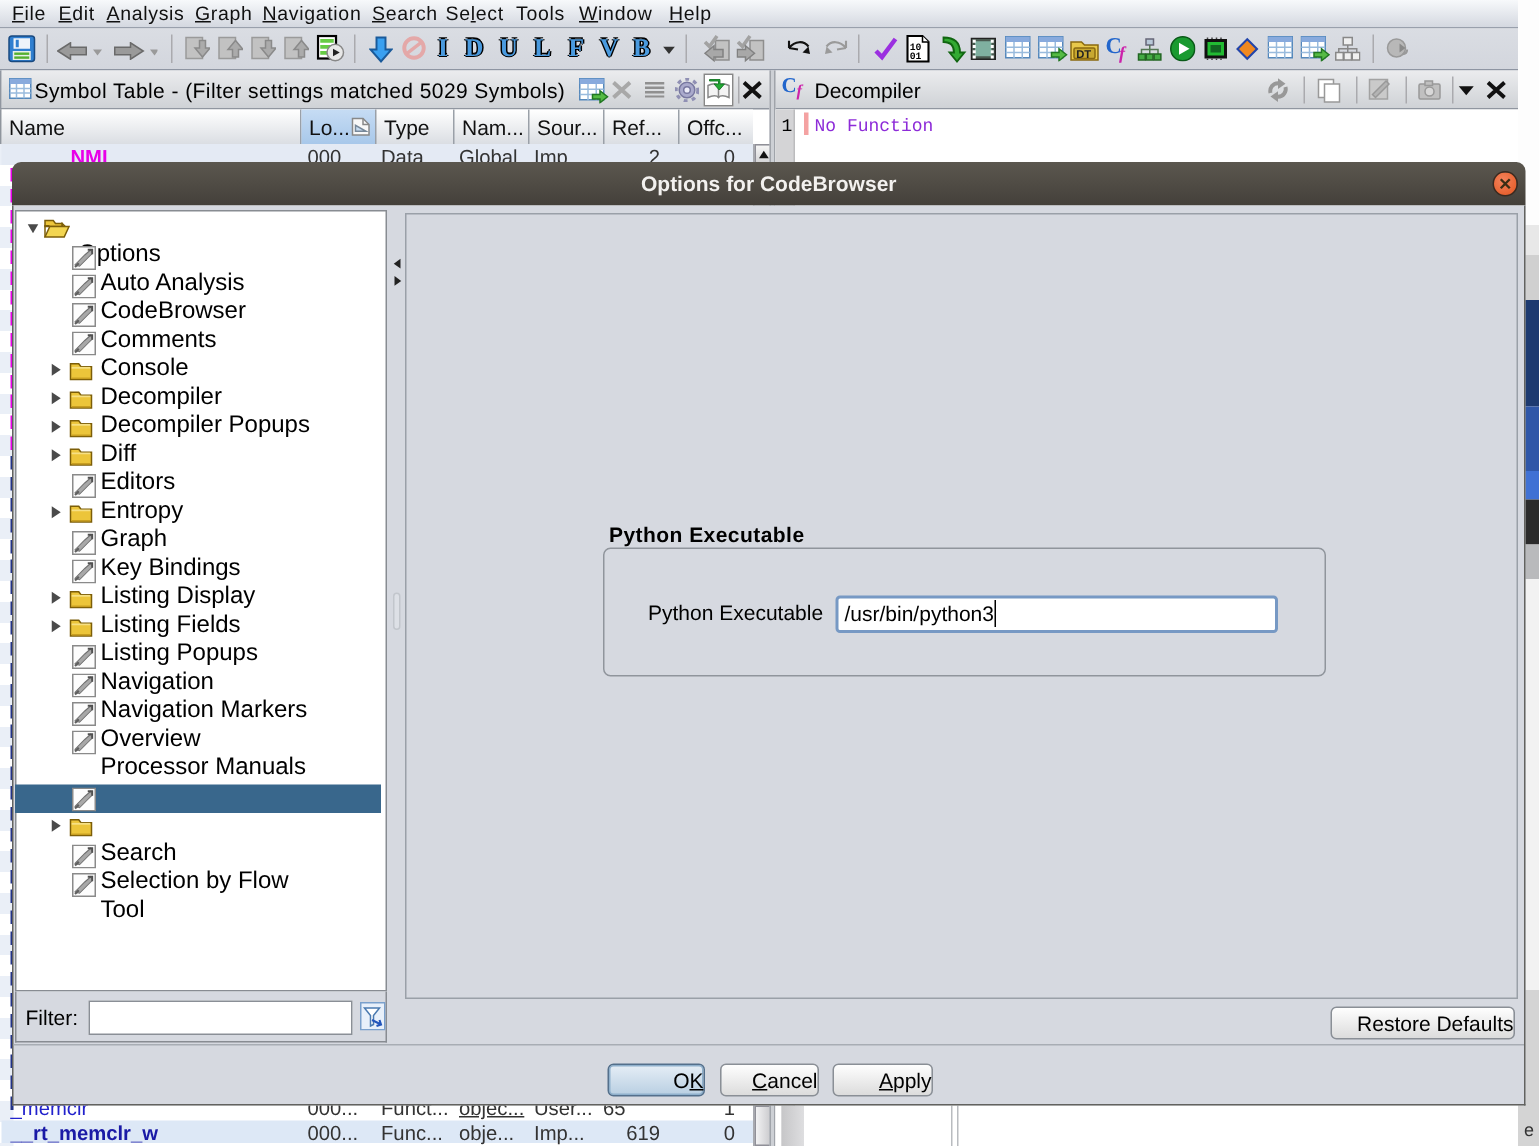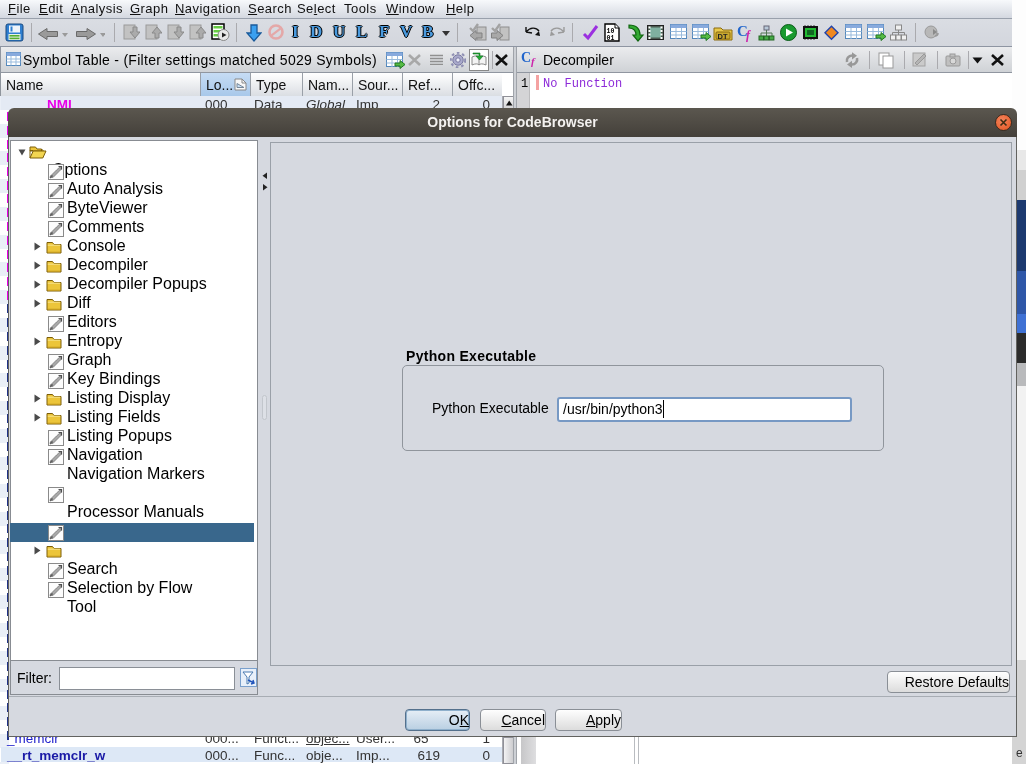--- a/index.html
+++ b/index.html
@@ -304,30 +304,30 @@
       <span>Offc...</span>
     </div>
 </div>
 <div class="abs" style="left:0;top:96px;width:502px;height:668px;border-left:1px solid #8f959d;background:#fff;"></div>
 <div class="abs" style="left:0;top:96px;width:9px;height:668px;background:repeating-linear-gradient(#eaeff7 0px,#eaeff7 13.87px,#ffffff 13.87px,#ffffff 27.74px);"></div>
 <div class="abs" style="left:1px;top:96px;width:501px;height:14px;background:#e4eaf4;"></div>
 <div class="abs" style="left:1px;top:747px;width:501px;height:14.5px;background:#dde8f6;"></div>
 <span class="trowtext" style="left:7px;top:97px;color:#e800e8;font-weight:bold;padding-left:40px;">NMI</span>
 <span class="trowtext" style="left:205px;top:97px;">000</span>
 <span class="trowtext" style="left:254px;top:97px;">Data</span>
-<span class="trowtext" style="left:306px;top:97px;font-style:italic;">Global</span>
+<span class="trowtext" style="left:306px;top:97px;">Global</span>
 <span class="trowtext" style="left:356px;top:97px;">Imp</span>
 <span class="trowtext" style="left:402px;top:97px;width:38px;text-align:right;">2</span>
 <span class="trowtext" style="left:452px;top:97px;width:38px;text-align:right;">0</span>
 <span class="trowtext" style="left:7px;top:731px;color:#2222cc;font-weight:normal;">_memclr</span>
 <span class="trowtext" style="left:205px;top:731px;">000...</span>
 <span class="trowtext" style="left:254px;top:731px;">Funct...</span>
 <span class="trowtext" style="left:306px;top:731px;text-decoration:underline;">objec...</span>
 <span class="trowtext" style="left:356px;top:731px;">User...</span>
-<span class="trowtext" style="left:402px;top:731px;width:38px;text-align:center;">65</span>
+<span class="trowtext" style="left:402px;top:731px;width:38px;text-align:left;">65</span>
 <span class="trowtext" style="left:452px;top:731px;width:38px;text-align:right;">1</span>
 <span class="trowtext" style="left:7px;top:748px;color:#1a1aa6;font-weight:bold;">__rt_memclr_w</span>
 <span class="trowtext" style="left:205px;top:748px;">000...</span>
 <span class="trowtext" style="left:254px;top:748px;">Func...</span>
 <span class="trowtext" style="left:306px;top:748px;">obje...</span>
 <span class="trowtext" style="left:356px;top:748px;">Imp...</span>
 <span class="trowtext" style="left:402px;top:748px;width:38px;text-align:right;">619</span>
 <span class="trowtext" style="left:452px;top:748px;width:38px;text-align:right;">0</span>
 <div class="abs" style="left:7px;top:112px;width:1.5px;height:9px;background:#e800e8;"></div>
 <div class="abs" style="left:7px;top:126px;width:1.5px;height:9px;background:#e800e8;"></div>
@@ -434,21 +434,21 @@
         <span class="lbl" style="left:57px;color:#000">Auto Analysis</span>
       </div>
       <div class="trow" style="top:44px;">
         <svg class="abs" style="left:38px;top:1.5px" width="16" height="16">
 <rect x="0.5" y="0.5" width="15" height="15" fill="#fdfdfd" stroke="#8a8a8a"></rect>
 <path d="M2 12.5 L8.5 6 L12.5 2.5 L13.5 5 L11 7.5 L5 13.5 Z" fill="#a8a8a8" stroke="#707070" stroke-width="0.7"></path>
 <path d="M10.5 2.5 L13.5 2.5 L13.5 5.5" fill="none" stroke="#505050" stroke-width="1.2"></path>
 <circle cx="3.6" cy="12.4" r="1.3" fill="#8a8a8a"></circle>
 <path d="M2 14 L4.5 11.5" stroke="#606060" stroke-width="1.4"></path>
         </svg>
-        <span class="lbl" style="left:57px;color:#000">ByteViewer</span>
+        <span class="lbl" style="left:57px;color:#000">CodeBrowser</span>
       </div>
       <div class="trow" style="top:63px;">
         <svg class="abs" style="left:38px;top:1.5px" width="16" height="16">
 <rect x="0.5" y="0.5" width="15" height="15" fill="#fdfdfd" stroke="#8a8a8a"></rect>
 <path d="M2 12.5 L8.5 6 L12.5 2.5 L13.5 5 L11 7.5 L5 13.5 Z" fill="#a8a8a8" stroke="#707070" stroke-width="0.7"></path>
 <path d="M10.5 2.5 L13.5 2.5 L13.5 5.5" fill="none" stroke="#505050" stroke-width="1.2"></path>
 <circle cx="3.6" cy="12.4" r="1.3" fill="#8a8a8a"></circle>
 <path d="M2 14 L4.5 11.5" stroke="#606060" stroke-width="1.4"></path>
         </svg>
         <span class="lbl" style="left:57px;color:#000">Comments</span>
@@ -582,20 +582,30 @@
       </div>
       <div class="trow" style="top:310px;">
         <svg class="abs" style="left:38px;top:1.5px" width="16" height="16">
 <rect x="0.5" y="0.5" width="15" height="15" fill="#fdfdfd" stroke="#8a8a8a"></rect>
 <path d="M2 12.5 L8.5 6 L12.5 2.5 L13.5 5 L11 7.5 L5 13.5 Z" fill="#a8a8a8" stroke="#707070" stroke-width="0.7"></path>
 <path d="M10.5 2.5 L13.5 2.5 L13.5 5.5" fill="none" stroke="#505050" stroke-width="1.2"></path>
 <circle cx="3.6" cy="12.4" r="1.3" fill="#8a8a8a"></circle>
 <path d="M2 14 L4.5 11.5" stroke="#606060" stroke-width="1.4"></path>
         </svg>
         <span class="lbl" style="left:57px;color:#000">Navigation Markers</span>
+      </div>
+      <div class="trow" style="top:329px;">
+        <svg class="abs" style="left:38px;top:1.5px" width="16" height="16">
+<rect x="0.5" y="0.5" width="15" height="15" fill="#fdfdfd" stroke="#8a8a8a"></rect>
+<path d="M2 12.5 L8.5 6 L12.5 2.5 L13.5 5 L11 7.5 L5 13.5 Z" fill="#a8a8a8" stroke="#707070" stroke-width="0.7"></path>
+<path d="M10.5 2.5 L13.5 2.5 L13.5 5.5" fill="none" stroke="#505050" stroke-width="1.2"></path>
+<circle cx="3.6" cy="12.4" r="1.3" fill="#8a8a8a"></circle>
+<path d="M2 14 L4.5 11.5" stroke="#606060" stroke-width="1.4"></path>
+        </svg>
+        <span class="lbl" style="left:57px;color:#000">Overview</span>
       </div>
       <div class="trow" style="top:348px;">
         <svg class="abs" style="left:38px;top:1.5px" width="16" height="16">
 <rect x="0.5" y="0.5" width="15" height="15" fill="#fdfdfd" stroke="#8a8a8a"></rect>
 <path d="M2 12.5 L8.5 6 L12.5 2.5 L13.5 5 L11 7.5 L5 13.5 Z" fill="#a8a8a8" stroke="#707070" stroke-width="0.7"></path>
 <path d="M10.5 2.5 L13.5 2.5 L13.5 5.5" fill="none" stroke="#505050" stroke-width="1.2"></path>
 <circle cx="3.6" cy="12.4" r="1.3" fill="#8a8a8a"></circle>
 <path d="M2 14 L4.5 11.5" stroke="#606060" stroke-width="1.4"></path>
         </svg>
         <span class="lbl" style="left:57px;color:#000">Processor Manuals</span>

